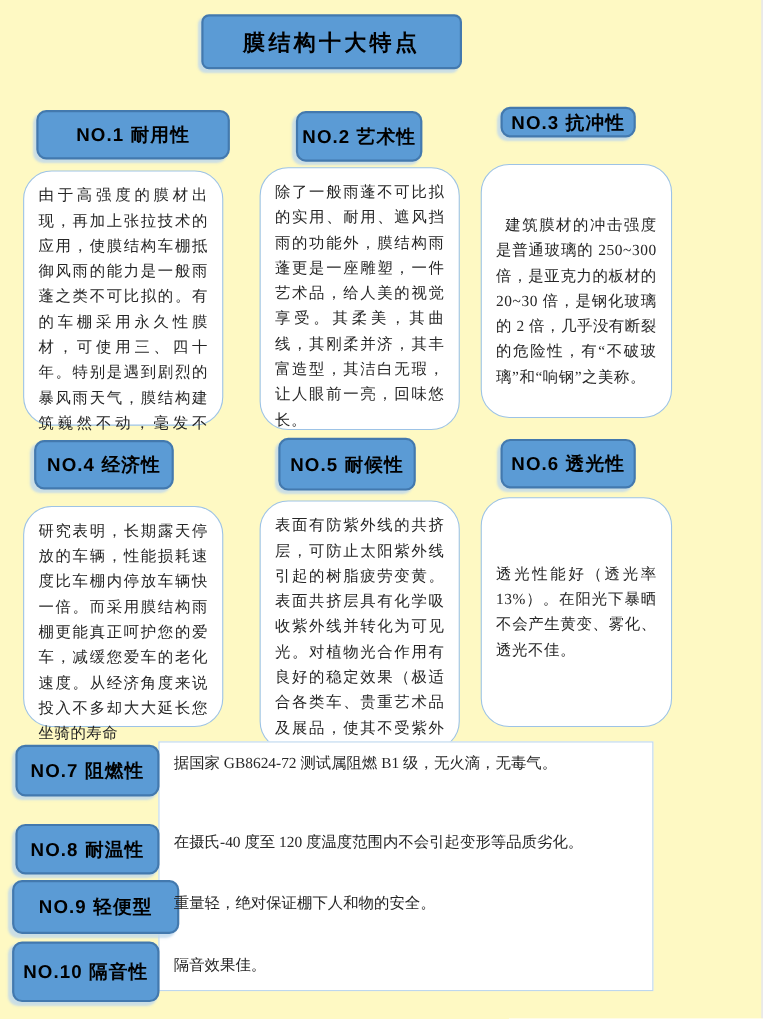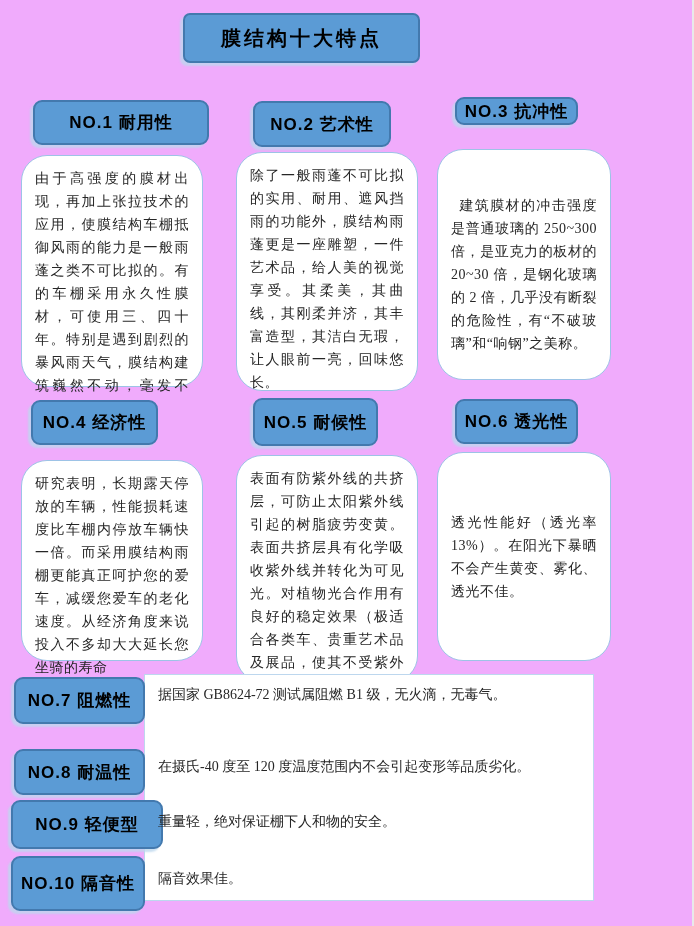--- a/index.html
+++ b/index.html
@@ -1,19 +1,19 @@
 <!DOCTYPE html>
 <html lang="zh"><head>
 <meta charset="utf-8">
 <style>
   html,body{margin:0;padding:0;background:#ffffff;}
   .page{
     position:relative;
     width:694px;height:926px;
-    background:#f0abfc;
+    background:#fef9c3;
     font-family:"Liberation Serif", serif;
     overflow:hidden;
   }
   .page-edge{
     position:absolute;right:0;top:0;width:2px;height:926px;
     background:#e9e9e9;
   }
   
   .chip{
     position:absolute;
@@ -23,21 +23,21 @@
     box-sizing:border-box;
     display:flex;align-items:center;justify-content:center;
     font-family:"Liberation Sans", sans-serif;
     font-weight:bold;color:#000000;
     box-shadow:-3px 3px 2px rgba(189,215,238,0.8);
     white-space:nowrap;
   }
   .chip-title{left:183px;top:13px;width:237px;height:50px;font-size:20px;letter-spacing:3px;border-radius:7px;}
   .chip-f{font-size:17px;letter-spacing:1px;}
   .chip-1{left:33px;top:100px;width:176px;height:45px;}
-  .chip-2{left:253px;top:101px;width:138px;height:46px;}
+  .chip-2{left:269px;top:101px;width:115px;height:46px;}
   .chip-3{left:455px;top:97px;width:123px;height:28px;}
   .chip-4{left:31px;top:400px;width:127px;height:45px;}
   .chip-5{left:253px;top:398px;width:125px;height:48px;}
   .chip-6{left:455px;top:399px;width:123px;height:45px;}
   .chip-7{left:14px;top:677px;width:131px;height:47px;}
   .chip-8{left:14px;top:749px;width:131px;height:46px;}
   .chip-9{left:11px;top:800px;width:152px;height:49px;}
   .chip-10{left:11px;top:856px;width:134px;height:55px;}
   
   .card{

